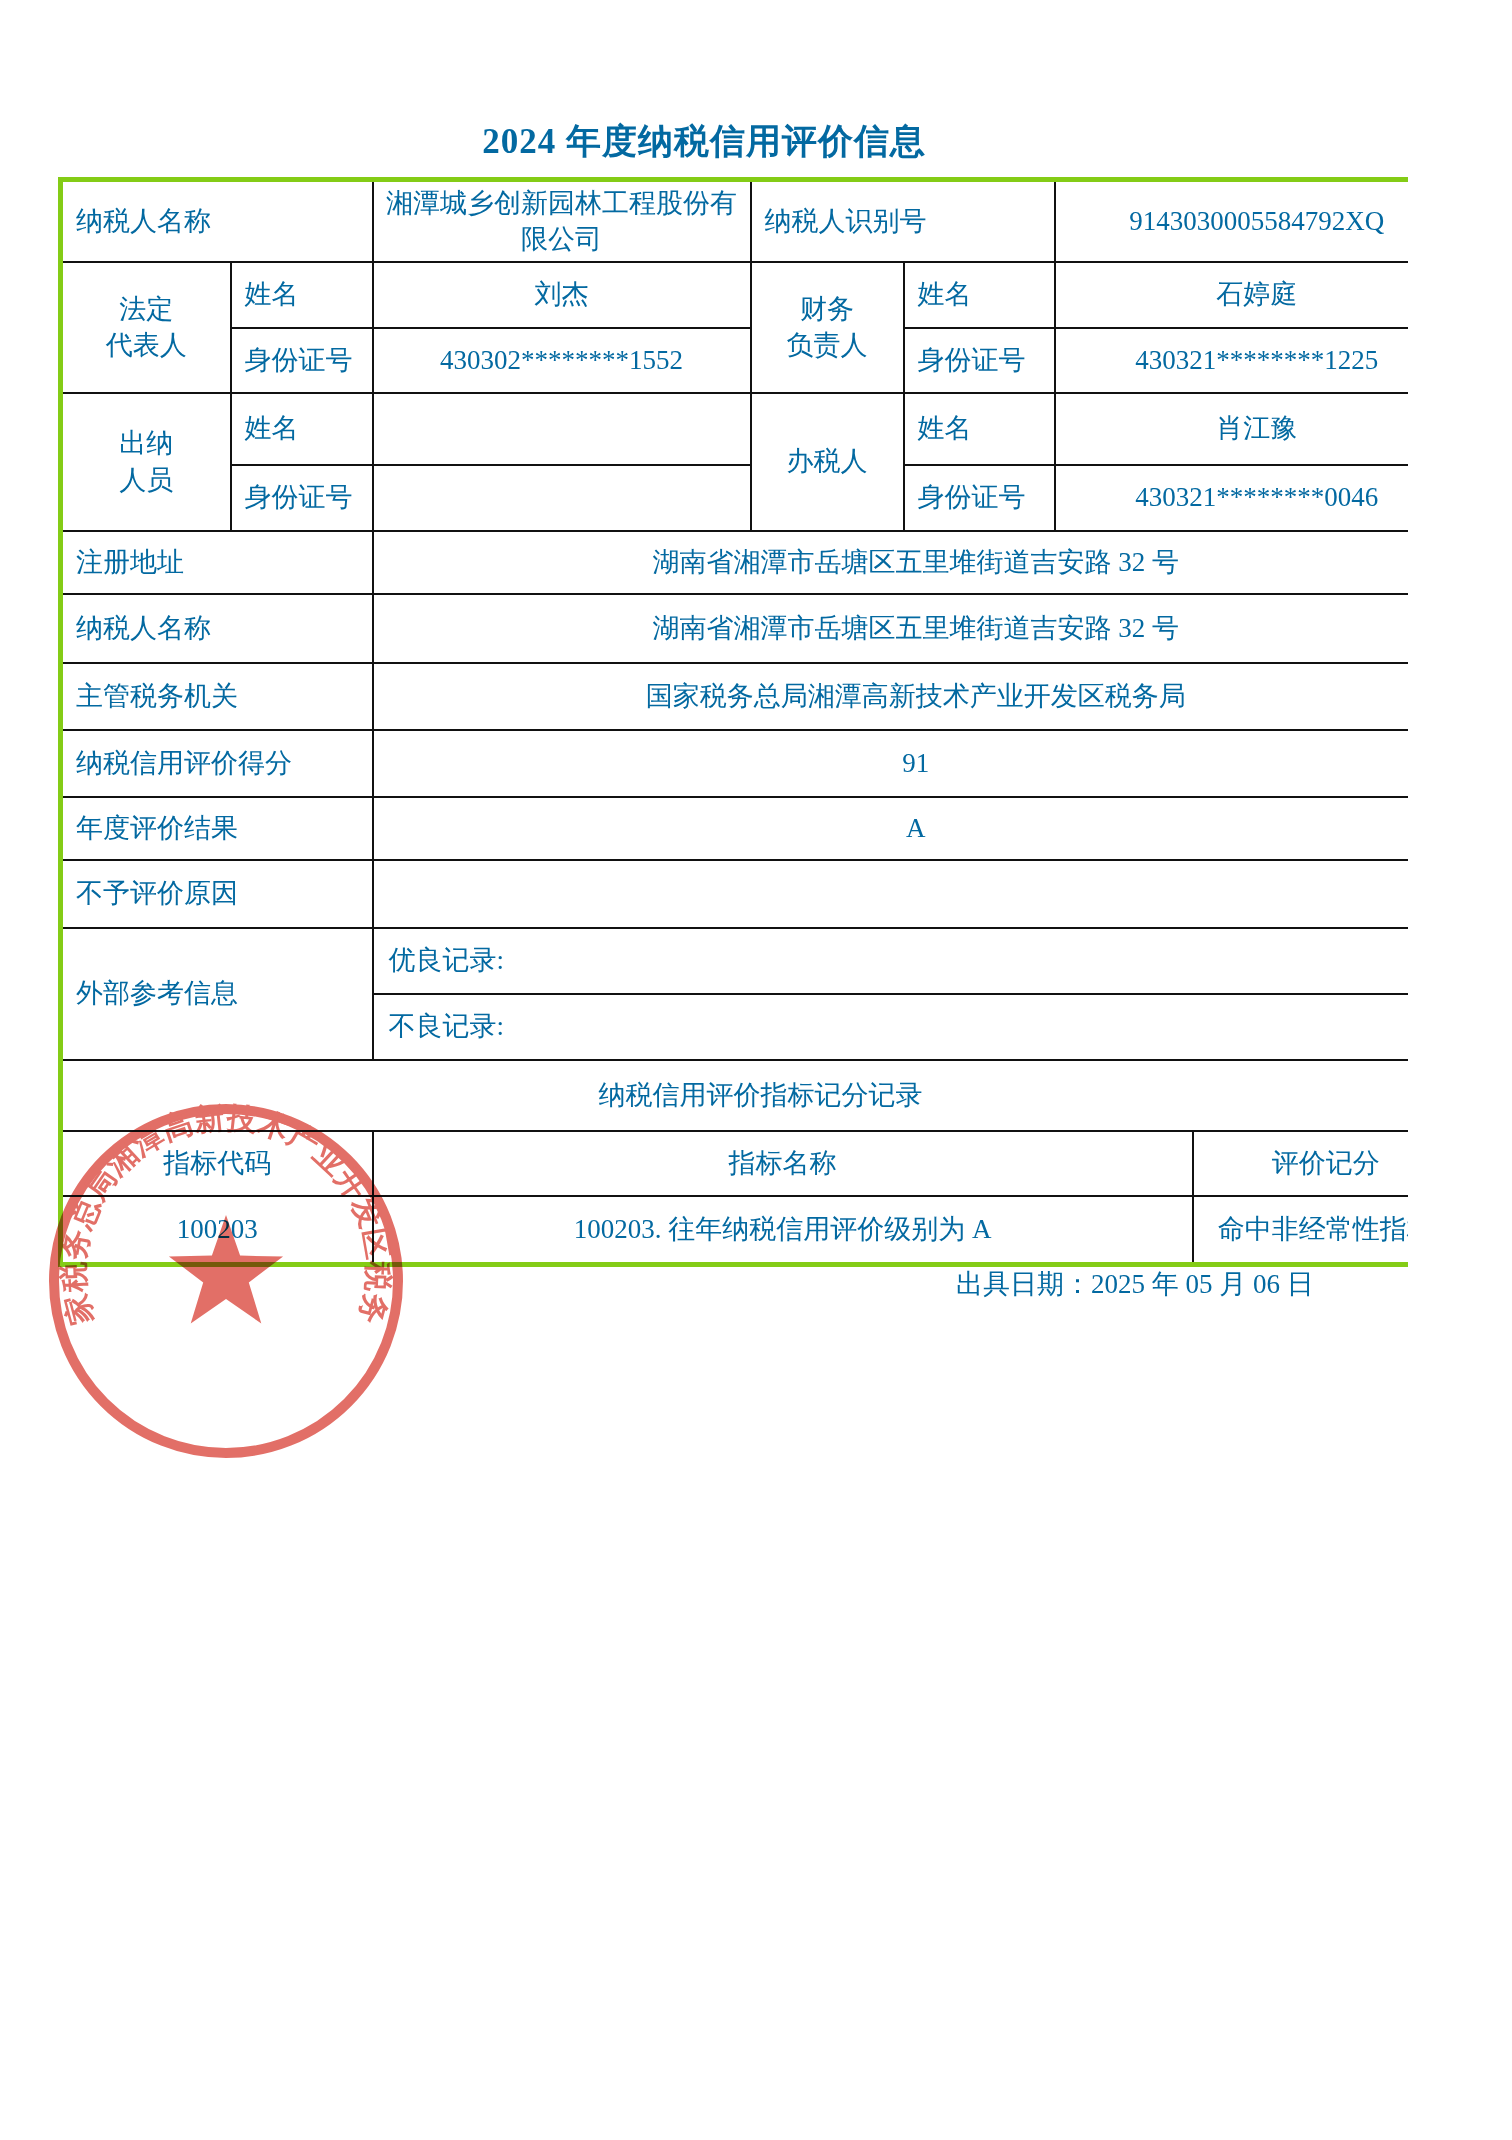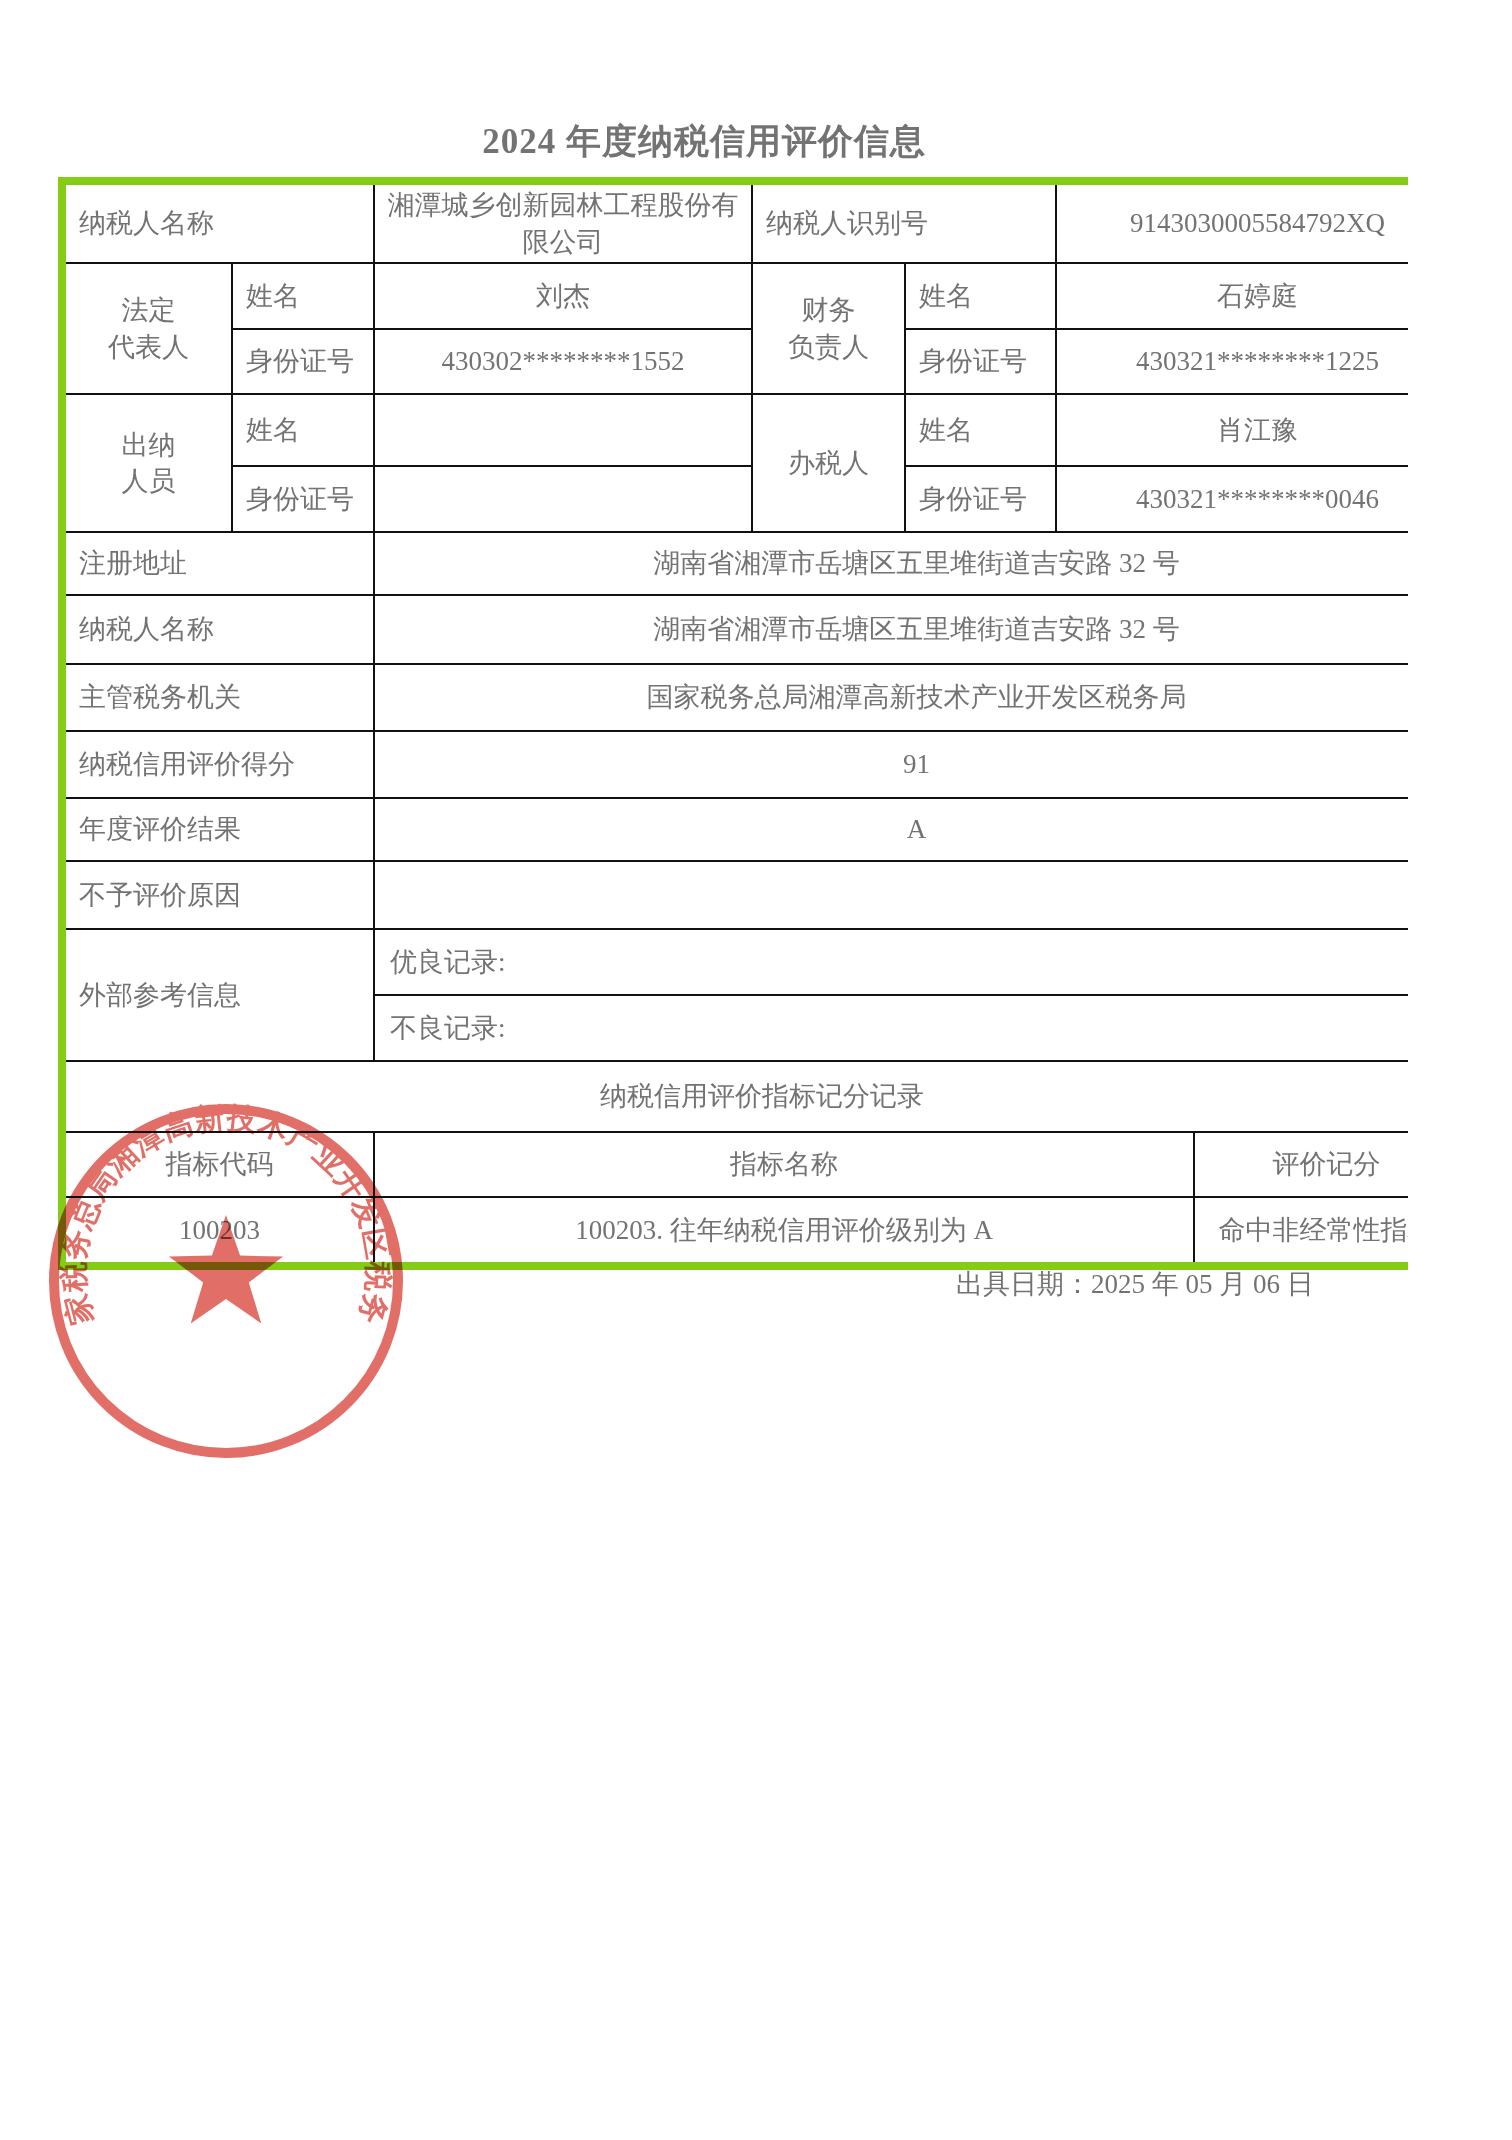--- a/index.html
+++ b/index.html
@@ -1,36 +1,36 @@
 <!DOCTYPE html>
 <html><head>
 <meta charset="utf-8">
 <style>
   html,body{margin:0;padding:0;background:#ffffff;}
   #page{
     position:relative;
     width:1408px;height:2140px;
     background:#ffffff;
     font-family:"Liberation Serif","DejaVu Serif",serif;
-    color:#737373;
+    color:#0369a1;
     overflow:hidden;
   }
   
   #doc-title{
     position:absolute;left:0;right:0;top:118px;
     text-align:center;
     font-size:35px;font-weight:bold;letter-spacing:1px;
   }
   
   #main-table{
     position:absolute;left:58px;top:177px;
     width:1400px;
     border-collapse:collapse;
     table-layout:fixed;
-    border:8px solid #84cc16;
+    border:5px solid #84cc16;
     font-size:27px;
   }
   #main-table td{
     border:2px solid #111;
     vertical-align:middle;
     overflow:hidden;
     line-height:1.35;
   }
   .tr1{height:82px}.tr2{height:66px}.tr3{height:65px}.tr4{height:72px}
   .tr5{height:66px}.tr6{height:63px}.tr7{height:69px}.tr8{height:67px}

